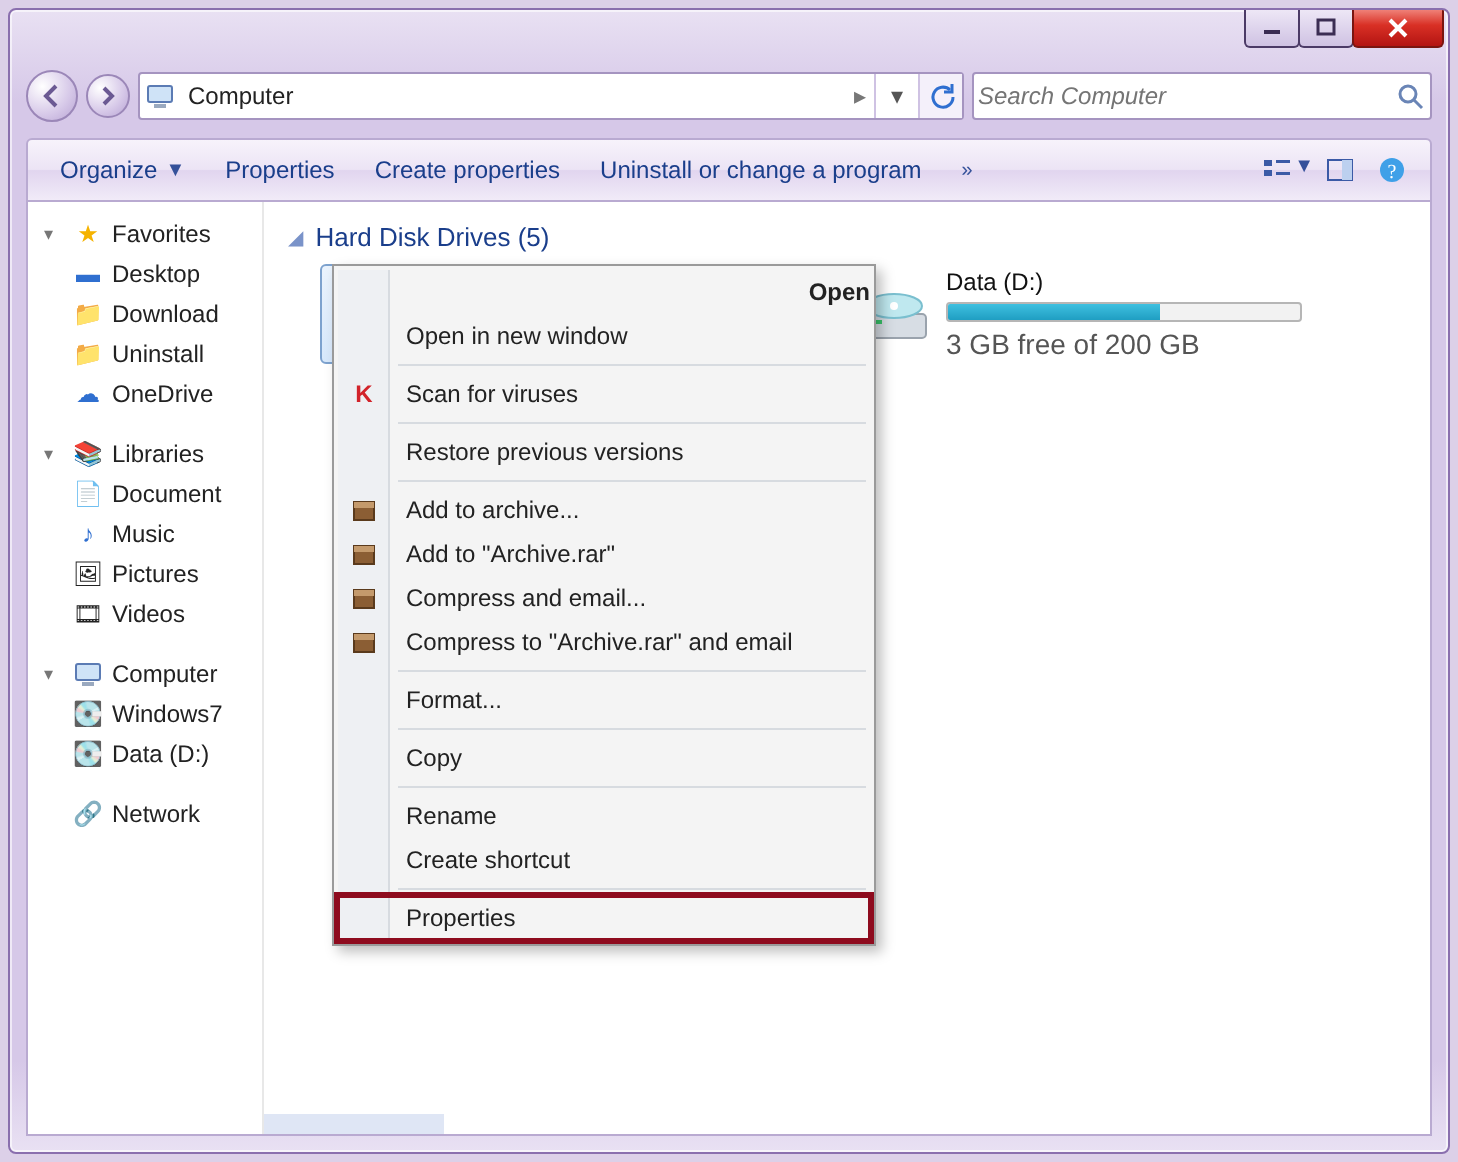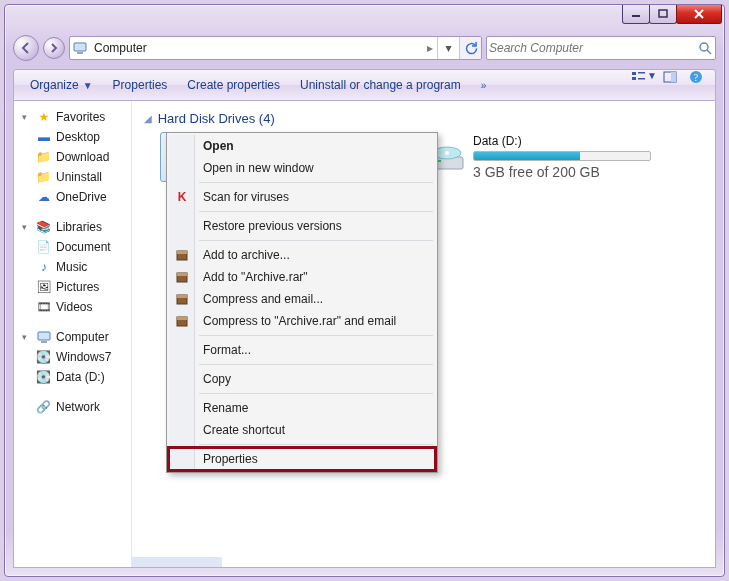--- a/index.html
+++ b/index.html
@@ -75,21 +75,21 @@
   .addr-refresh { background:#f4f0fa; }
   .search-box input {
     border:none; outline:none; flex:1; font-size:12px; font-style:italic; color:#b91c1c;
     background:transparent;
   }
   
   .cmdbar {
     margin:0 8px; height:32px;
     border:1px solid #b9aad1; border-radius:3px 3px 0 0;
     background:linear-gradient(#f7f3fb,#ece4f5 49%,#e1d5ef 51%,#f1ebf8);
-    display:flex; padding:0 6px;
+    display:flex; align-items:center; padding:0 6px;
     color:#1a3e8b; font-size:12px;
   }
   .cmd-item { padding:0 10px; height:100%; display:flex; align-items:center; gap:4px; cursor:default;}
   .cmd-spacer { flex:1; }
   .cmd-chev { color:#35519a; font-size:10px; }
   .cmd-iconbtn { width:26px; display:flex; justify-content:center; color:#3b5aa6;}
   
   .content {
     position:absolute; left:8px; right:8px; top:96px; bottom:8px;
     border:1px solid #b9aad1; border-top:none;
@@ -149,21 +149,21 @@
   .ctxmenu .iconcol {
     position:absolute; left:2px; top:2px; bottom:2px; width:26px;
     background:#eef0f3; border-right:1px solid #d7dbe0;
   }
   .ctx-item {
     position:relative; height:22px;
     display:flex; align-items:center;
     padding-left:34px; color:#222;
     cursor:default;
   }
-  .ctx-item.bold { font-weight:bold;}
+  .ctx-item.bold { font-weight:bold;justify-content:flex-end;}
   .ctx-item .ci {
     position:absolute; left:4px; width:18px; height:18px;
     display:flex; align-items:center; justify-content:center;
   }
   .ctx-sep {
     margin:3px 2px 3px 30px; height:1px; background:#d7dbe0;
   }
   .ctx-item.hl {
     outline:3px solid #8e0b1e; outline-offset:-1px;
   }
@@ -351,21 +351,21 @@
           <span class="exp"></span>
           <span class="ic blue">🔗</span>
           <span>Network</span>
         </div>
       </div>
     </div>
 
     <div class="main">
       <div class="section-hdr">
         <span class="tri">◢</span>
-        <span>Hard Disk Drives (4)</span>
+        <span>Hard Disk Drives (5)</span>
       </div>
 
       <div class="drives">
 
         <div class="drive selected">
           <svg class="hdd-svg" viewBox="0 0 36 36">
             <rect x="2" y="18" width="32" height="12" rx="2" fill="#d7dde4" stroke="#9aa3ad"></rect>
             <rect x="4" y="21" width="8" height="2" fill="#39c36a"></rect>
             <ellipse cx="18" cy="14" rx="14" ry="6" fill="#bfe8ef" stroke="#7abfcf"></ellipse>
             <circle cx="18" cy="14" r="2" fill="#fff"></circle>

